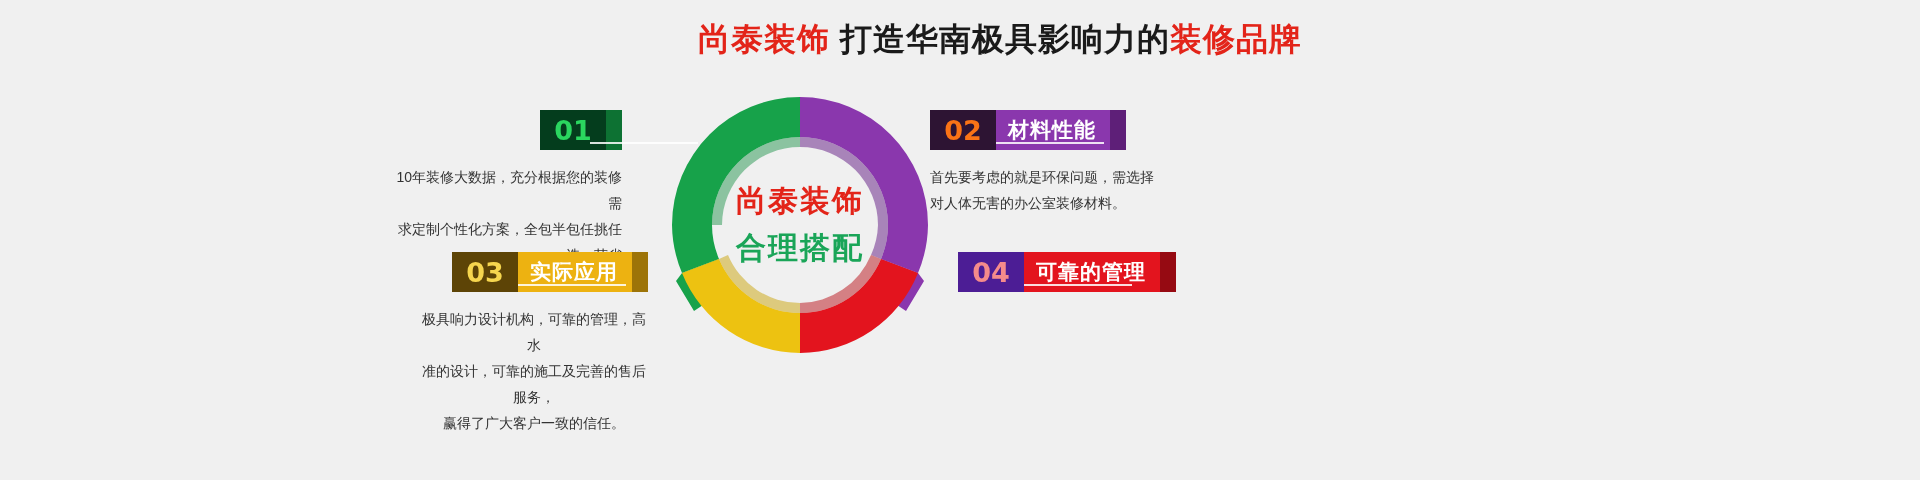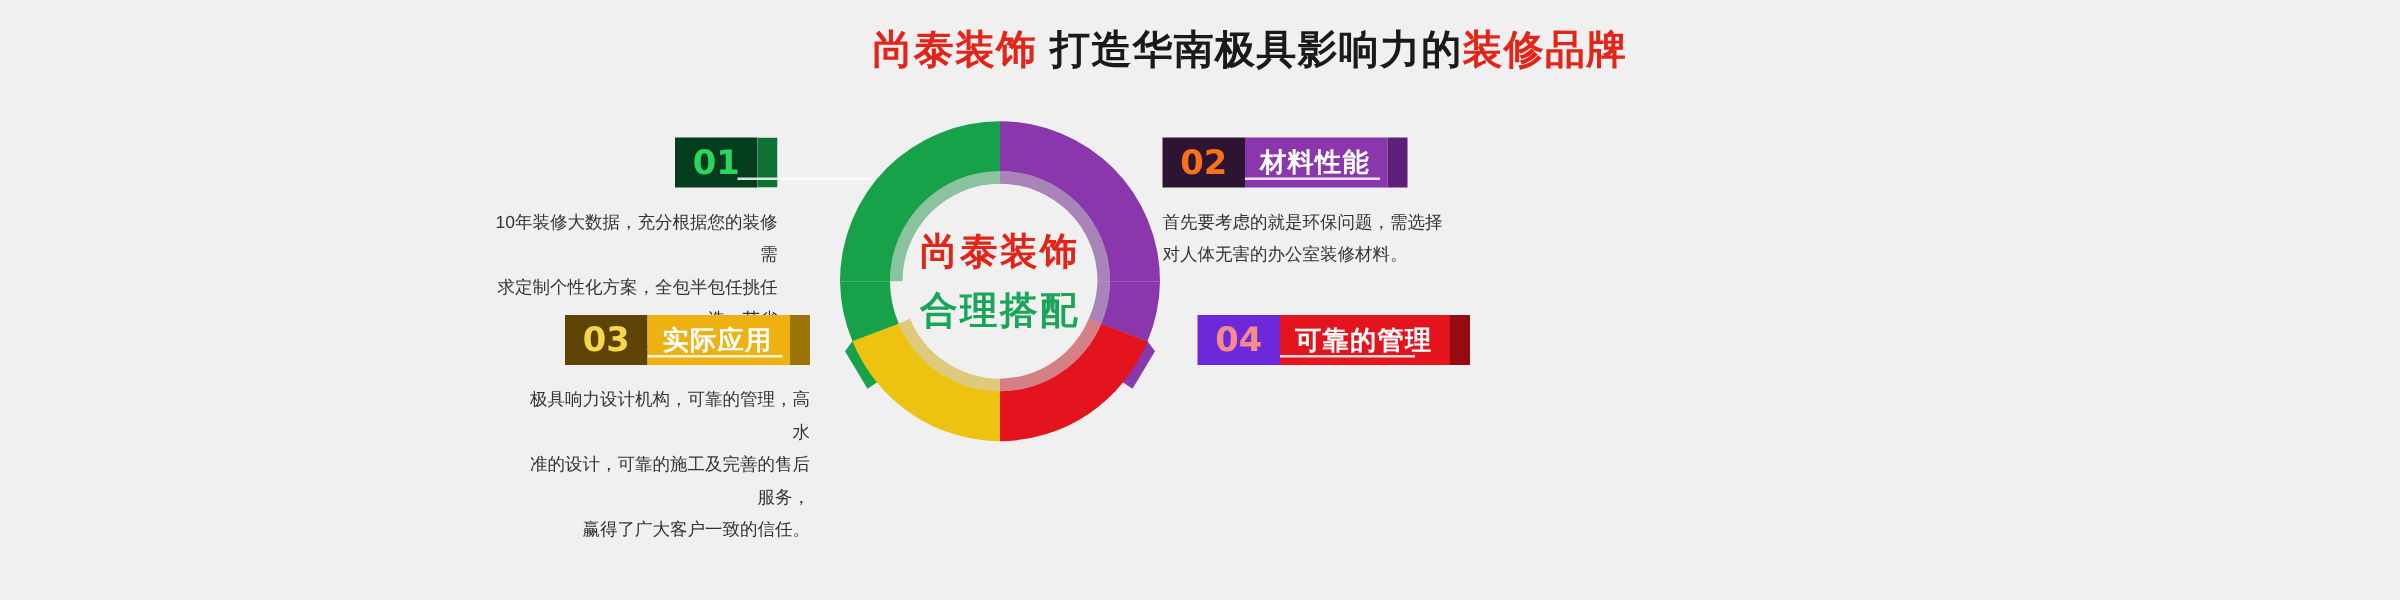--- a/index.html
+++ b/index.html
@@ -81,39 +81,39 @@
     font-size:14px;
     line-height:26px;
     color:#333333;
     white-space:pre-line;
   }
 
   
   #feat-01{left:392px;top:110px;width:230px;text-align:right;}
   #feat-01 .badge{margin-left:auto;padding-left:16px;}
   #feat-02{left:930px;top:110px;width:250px;text-align:left;}
-  #feat-03{left:420px;top:252px;width:228px;text-align:right;}
+  #feat-03{left:420px;top:252px;width:228px;text-align:center;}
   #feat-03 .badge{margin-left:auto;}
   #feat-04{left:958px;top:252px;width:250px;text-align:left;}
 
   
   .c-green .badge-num{background:#043d1d;color:#2ad65f;}
   .c-green .badge-label{background:#17a24a;}
   .c-green .badge-tail{background:#0d7233;
     clip-path:polygon(0 0,100% 0,100% 100%,0 100%);}
   
   .c-purple .badge-num{background:#2d1433;color:#f97316;}
   .c-purple .badge-label{background:#8a37ad;}
   .c-purple .badge-tail{background:#5e1f78;}
   
   .c-yellow .badge-num{background:#5d4406;color:#f6d64e;}
   .c-yellow .badge-label{background:#edb211;}
   .c-yellow .badge-tail{background:#9d7408;}
   
-  .c-red .badge-num{background:#6d28d9;color:#f58b8b;}
+  .c-red .badge-num{background:#4c1d95;color:#f58b8b;}
   .c-red .badge-label{background:#e3141e;}
   .c-red .badge-tail{background:#960a12;}
 </style>
 </head>
 <body>
 
 <div class="title">
   <span class="red">尚泰装饰</span><span class="blk"> 打造华南极具影响力的</span><span class="red">装修品牌</span>
 </div>
 

